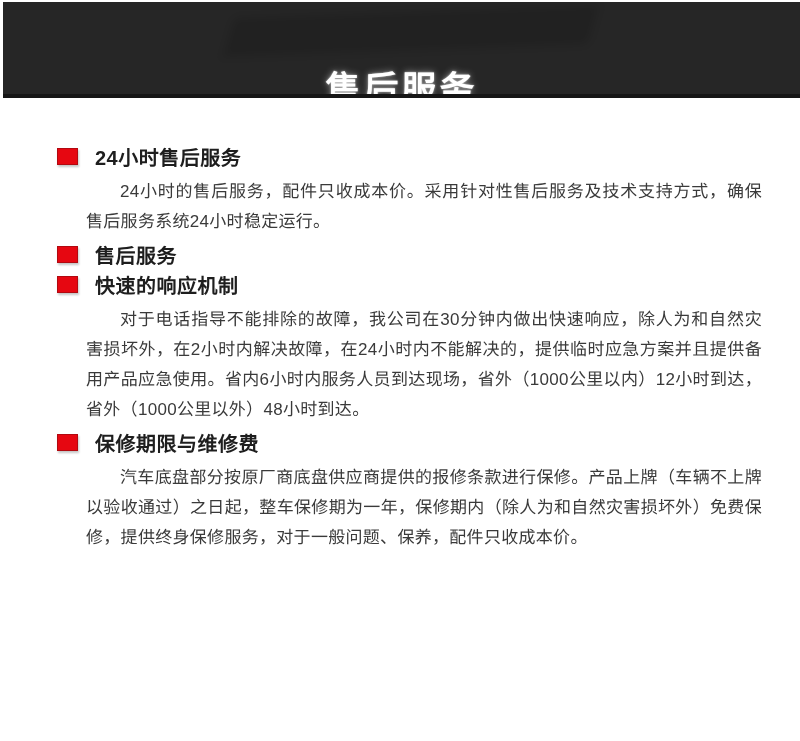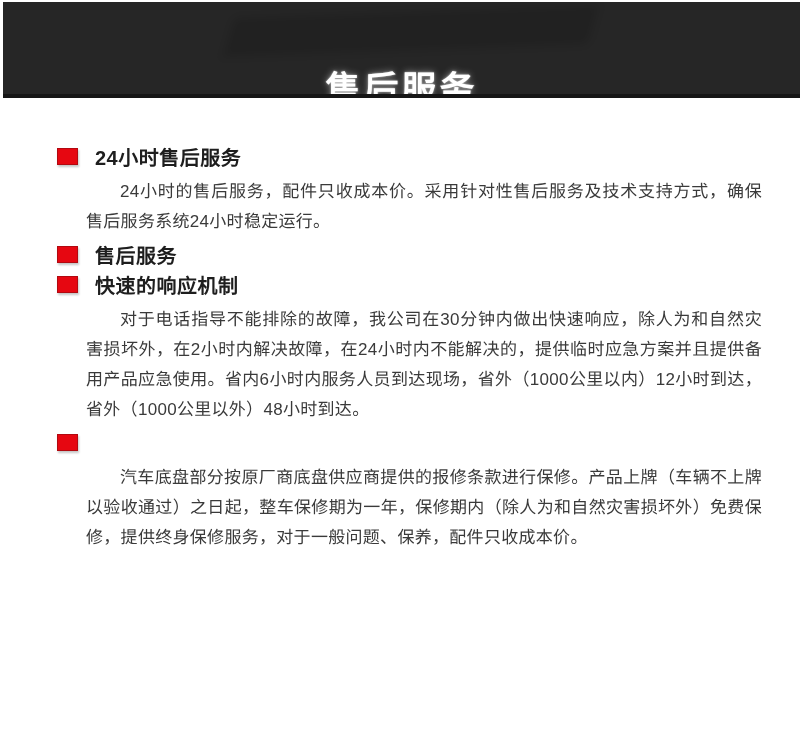--- a/index.html
+++ b/index.html
@@ -108,18 +108,19 @@
       <div class="sec-heading">
         <span class="bullet"></span>
         <h2 class="sec-title">快速的响应机制</h2>
       </div>
       <p class="para">对于电话指导不能排除的故障，我公司在30分钟内做出快速响应，除人为和自然灾害损坏外，在2小时内解决故障，在24小时内不能解决的，提供临时应急方案并且提供备用产品应急使用。省内6小时内服务人员到达现场，省外（1000公里以内）12小时到达，省外（1000公里以外）48小时到达。</p>
     </section>
 
     <section class="sec">
       <div class="sec-heading">
         <span class="bullet"></span>
+        <h2 class="sec-title">保修期限与维修费</h2>
       </div>
       <p class="para">汽车底盘部分按原厂商底盘供应商提供的报修条款进行保修。产品上牌（车辆不上牌以验收通过）之日起，整车保修期为一年，保修期内（除人为和自然灾害损坏外）免费保修，提供终身保修服务，对于一般问题、保养，配件只收成本价。</p>
     </section>
 
   </main>
 </div>
 
 </body></html>

